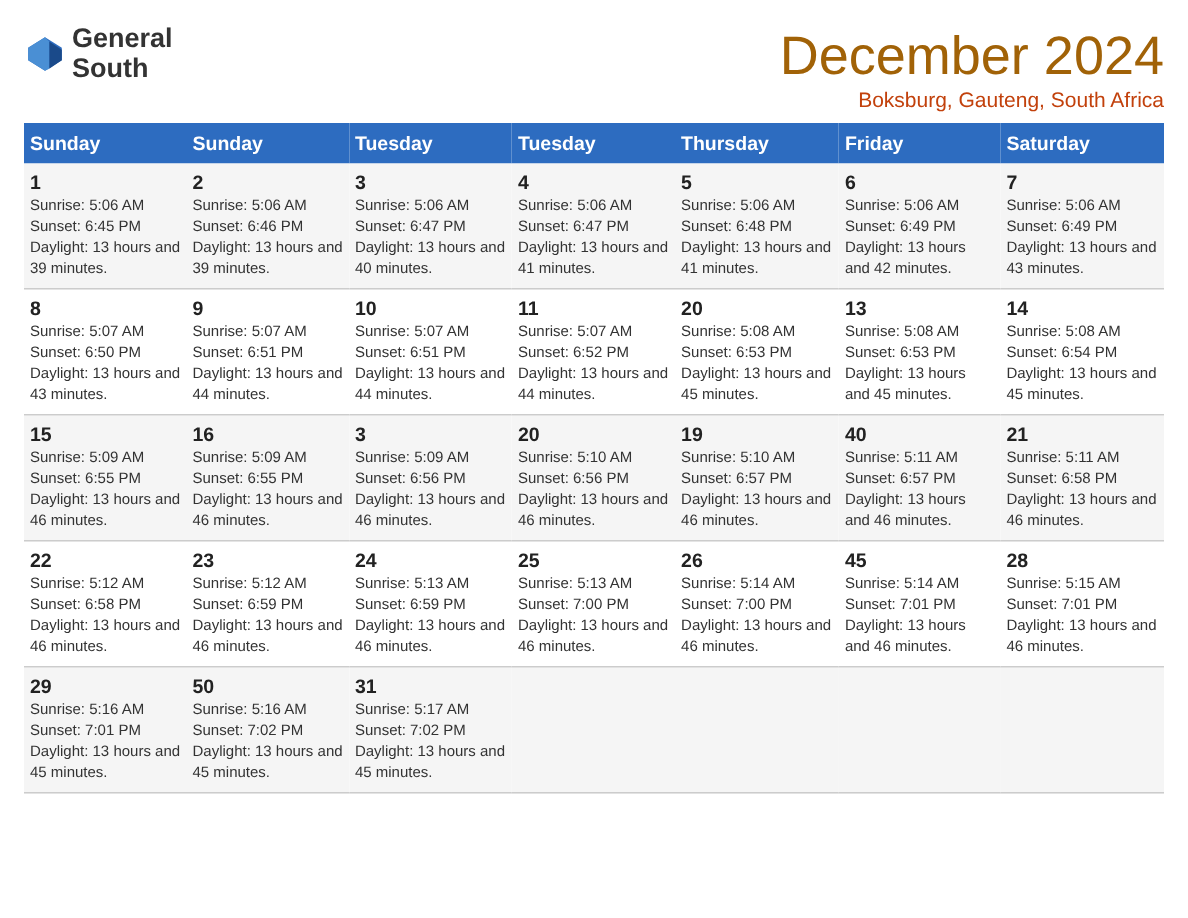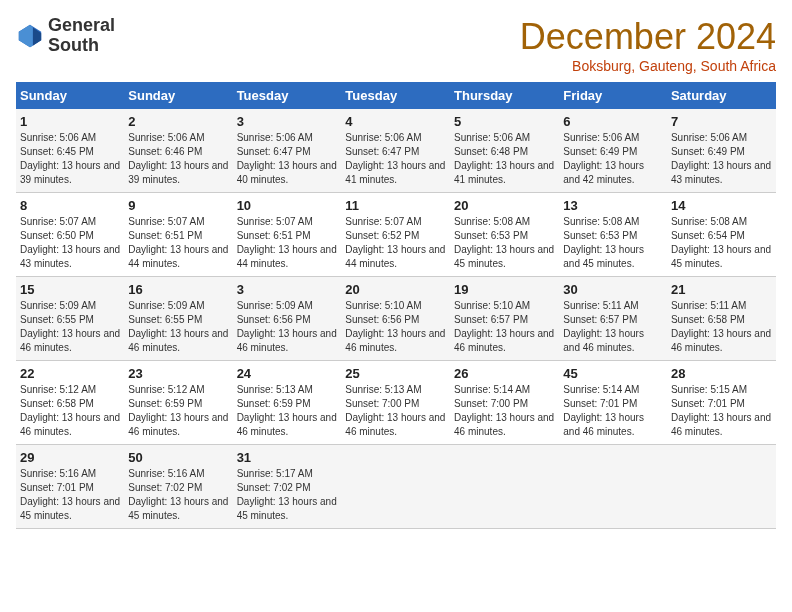--- a/index.html
+++ b/index.html
@@ -198,21 +198,21 @@
       </td>
         <td>
         <span class="day-num">20</span>
         <span class="day-info">Sunrise: 5:10 AM<br>Sunset: 6:56 PM<br>Daylight: 13 hours and 46 minutes.</span>
       </td>
         <td>
         <span class="day-num">19</span>
         <span class="day-info">Sunrise: 5:10 AM<br>Sunset: 6:57 PM<br>Daylight: 13 hours and 46 minutes.</span>
       </td>
         <td>
-        <span class="day-num">30</span>
+        <span class="day-num">40</span>
         <span class="day-info">Sunrise: 5:11 AM<br>Sunset: 6:57 PM<br>Daylight: 13 hours and 46 minutes.</span>
       </td>
         <td>
         <span class="day-num">21</span>
         <span class="day-info">Sunrise: 5:11 AM<br>Sunset: 6:58 PM<br>Daylight: 13 hours and 46 minutes.</span>
       </td>
       </tr>
       <tr>
         <td>
         <span class="day-num">22</span>

